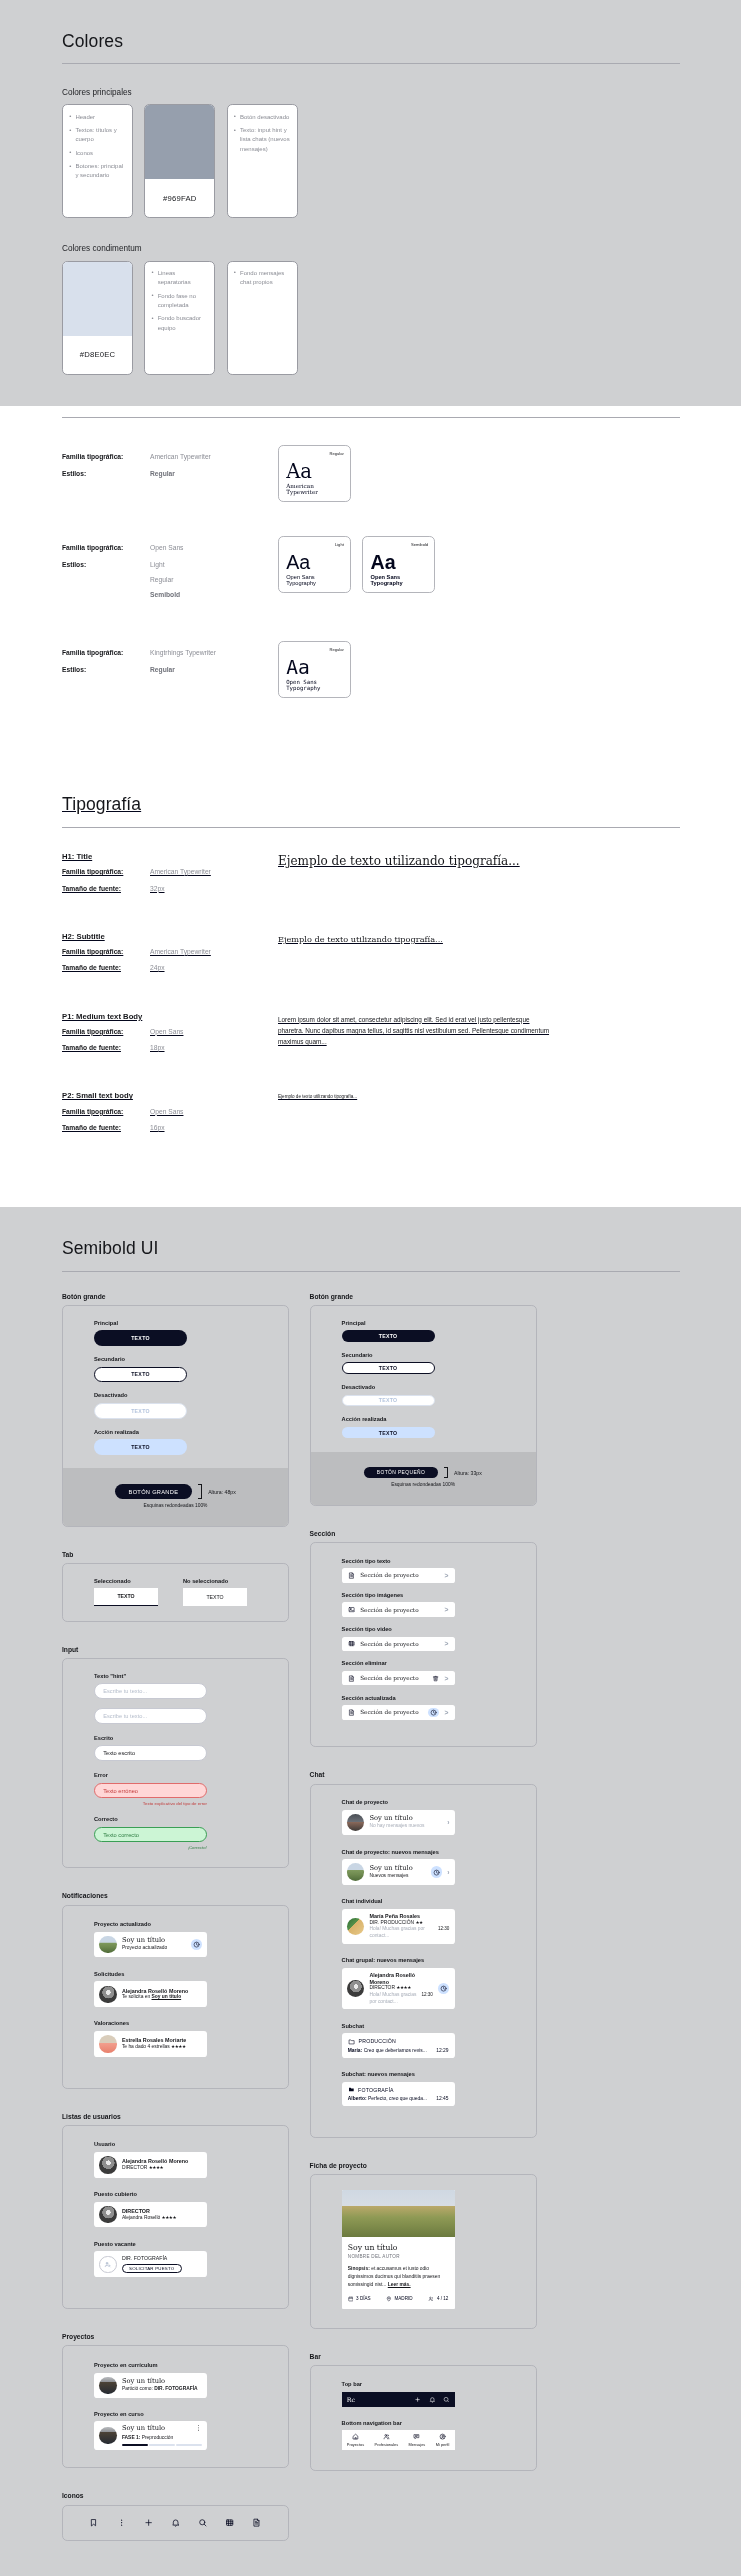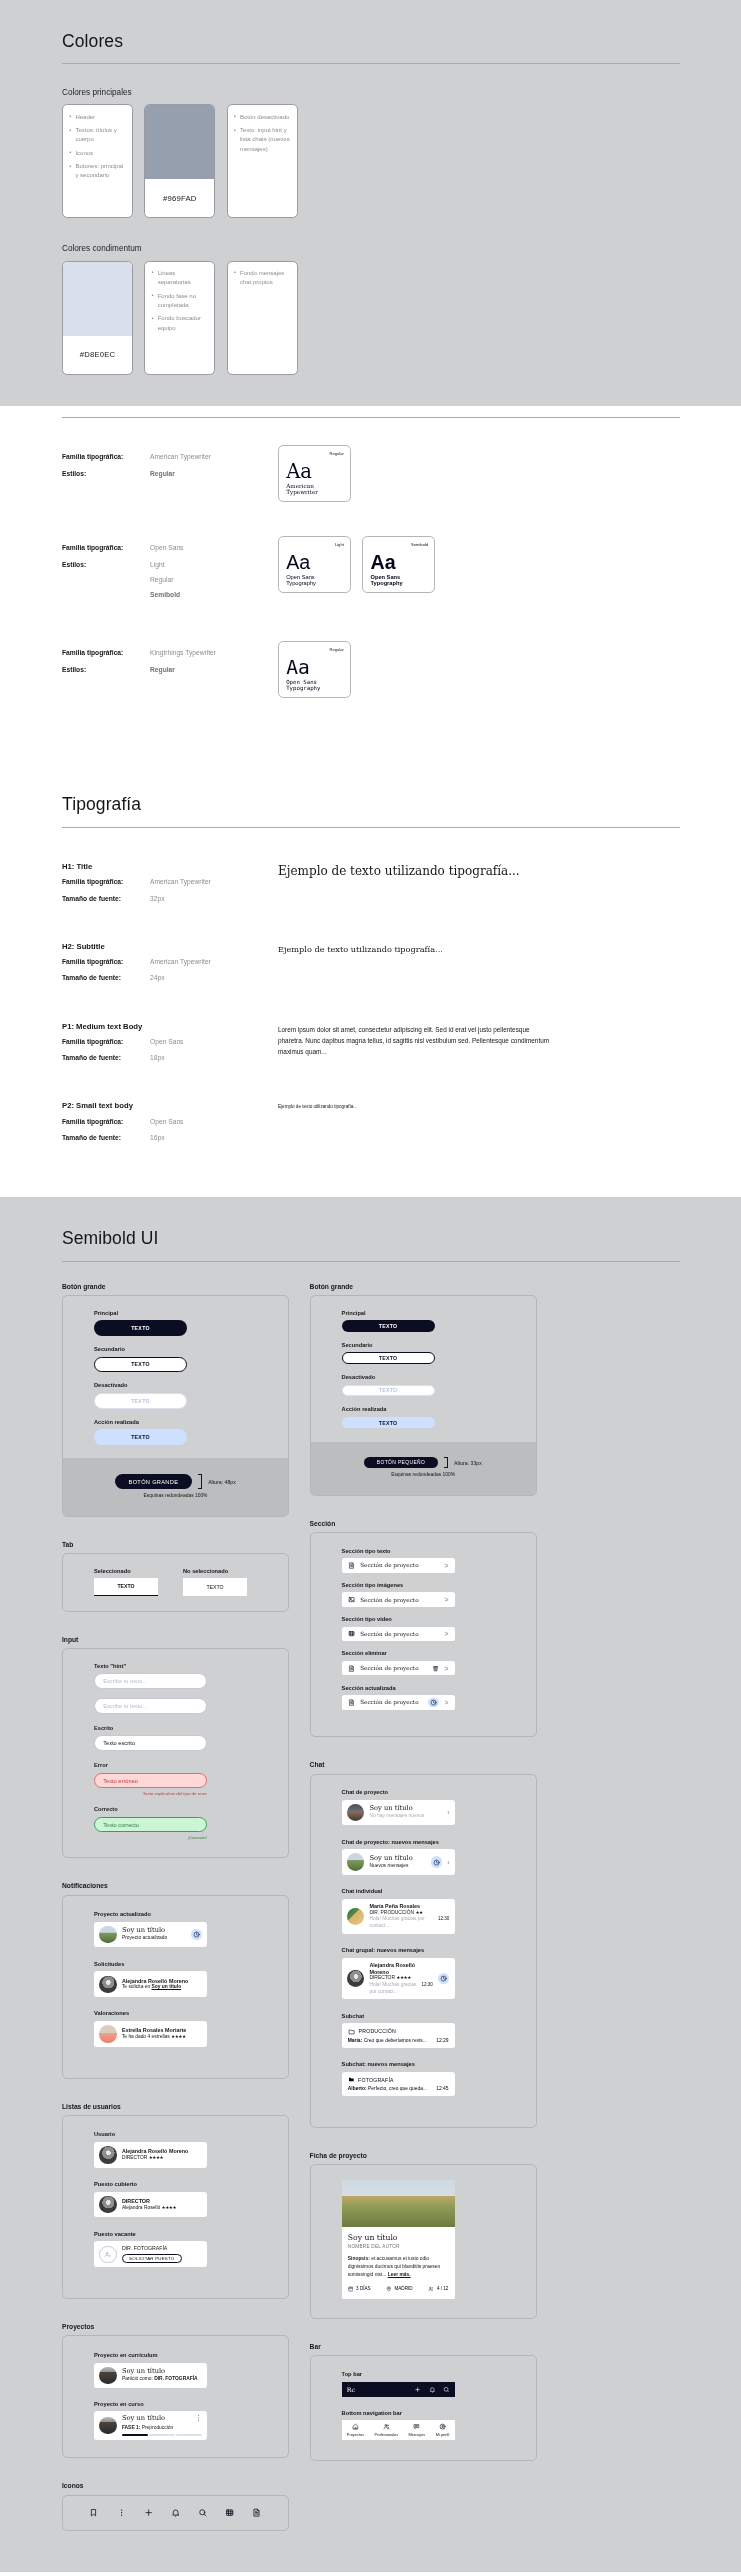--- a/index.html
+++ b/index.html
@@ -99,21 +99,21 @@
   }
   .fam-aa { font-size: 19.6px; line-height: 1; margin-bottom: 1px; }
   .fam-name { font-size: 5.7px; }
   .tw { font-family: "DejaVu Serif", serif; }
   .tw-mono { font-family: "DejaVu Sans Mono", monospace; }
   .os { font-family: "Liberation Sans", sans-serif; }
   .w-light { font-weight: 300; }
   .w-semi { font-weight: 700; }
 
   
-  .ty-block { display: flex; margin-top: 14px; }
+  .ty-block { display: flex; margin-top: 4px; }
   .ty-left { width: 216px; }
   .ty-head { font-size: 7.7px; font-weight: 700; margin-bottom: 7.2px; color: #15161a; }
   .ty-right { flex: 1; padding-top: 2.1px; }
   .ty-sample-h1 { font-family: "DejaVu Serif", serif; font-size: 12px; color: #15161a; }
   .ty-sample-h2 { font-family: "DejaVu Serif", serif; font-size: 8.2px; color: #15161a; }
   .ty-sample-p1 { font-size: 6.4px; line-height: 1.75; color: #15161a; max-width: 273px; }
   .ty-sample-p2 { font-size: 4.6px; color: #15161a; }
 
   
   .ui-cols { display: flex; gap: 20.6px; }
@@ -440,21 +440,21 @@
                 <div class="fam-weight">Regular</div>
                 <div class="fam-aa tw-mono ">Aa</div>
                 <div class="fam-name tw-mono ">Open Sans Typography</div>
               </div>
             </div>
           </div>
         </div>
     </div>
   </div>
 
-  <div class="band band-white" style="padding-bottom:16px;">
+  <div class="band band-white" style="padding-bottom:36px;text-decoration:underline;">
     <div class="inner">
       <div class="sec-title">Tipografía</div>
       <div class="sec-rule"></div>
       <div style="height:20.6px"></div>
       <div id="ty-list">
           <div class="ty-block" style="margin-bottom: 31px;">
             <div class="ty-left">
               <div class="ty-head">H1: Title</div>
               <div class="fam-line">
                 <div class="fam-key">Familia tipográfica:</div>

